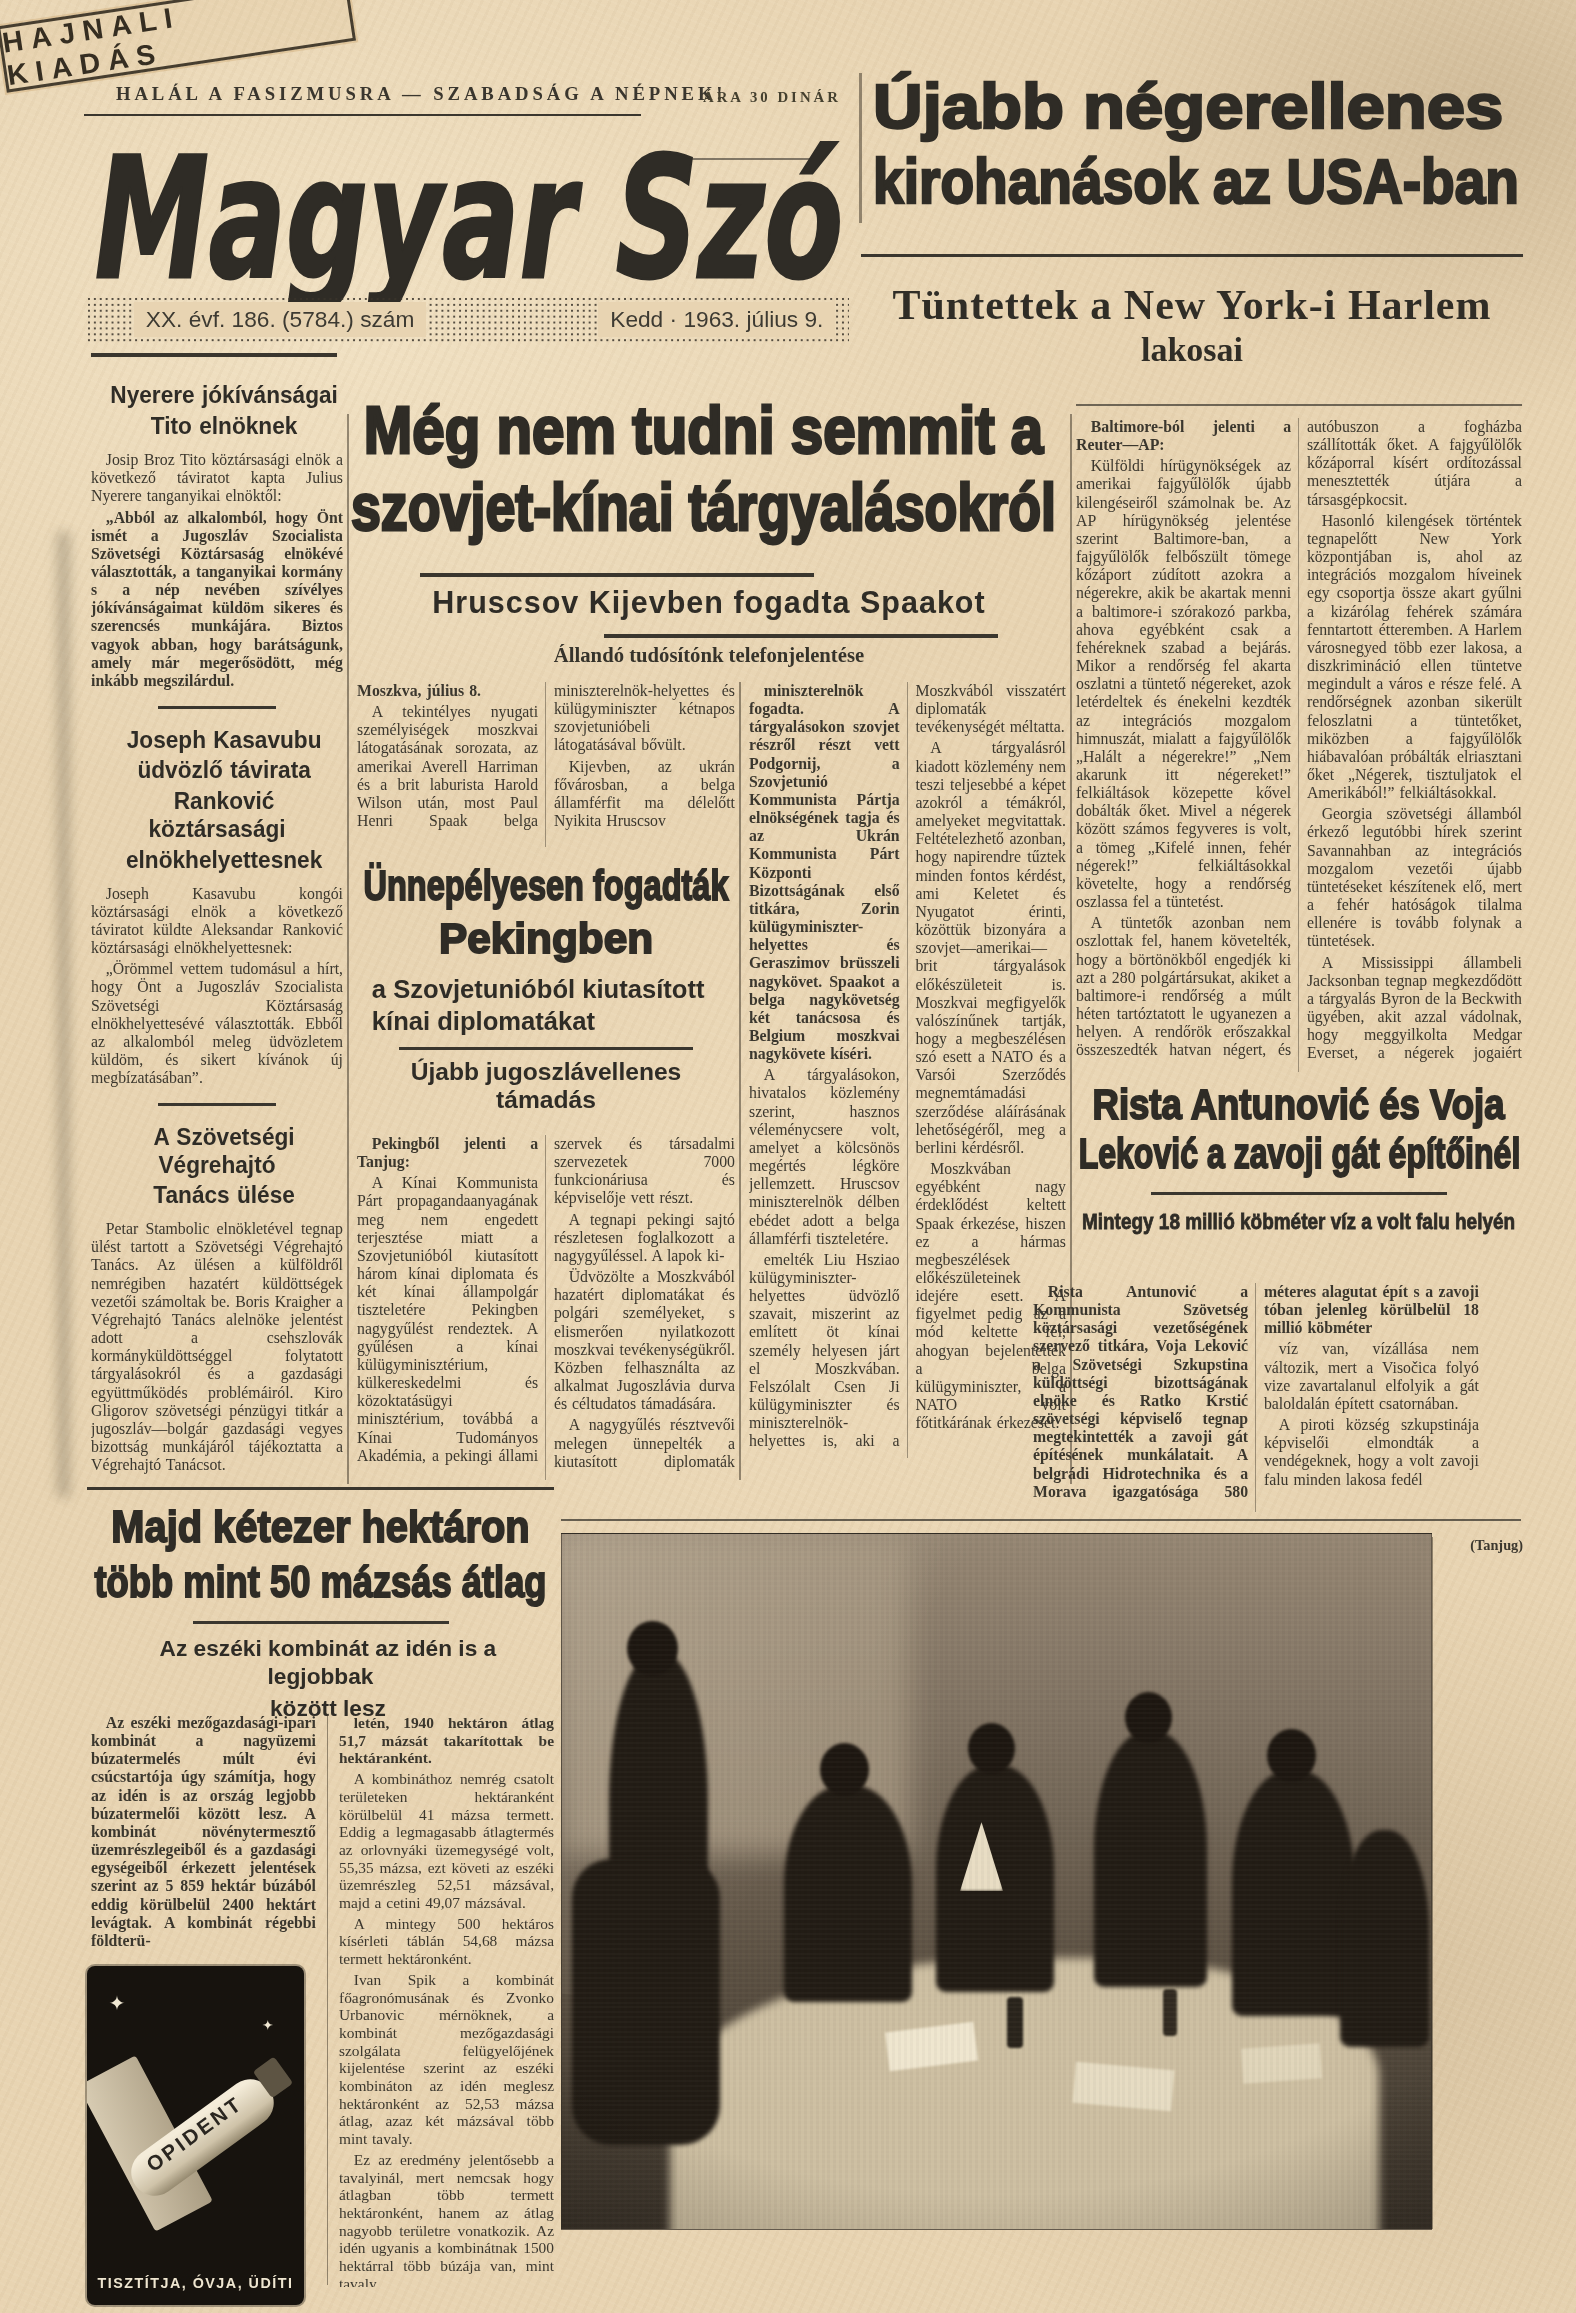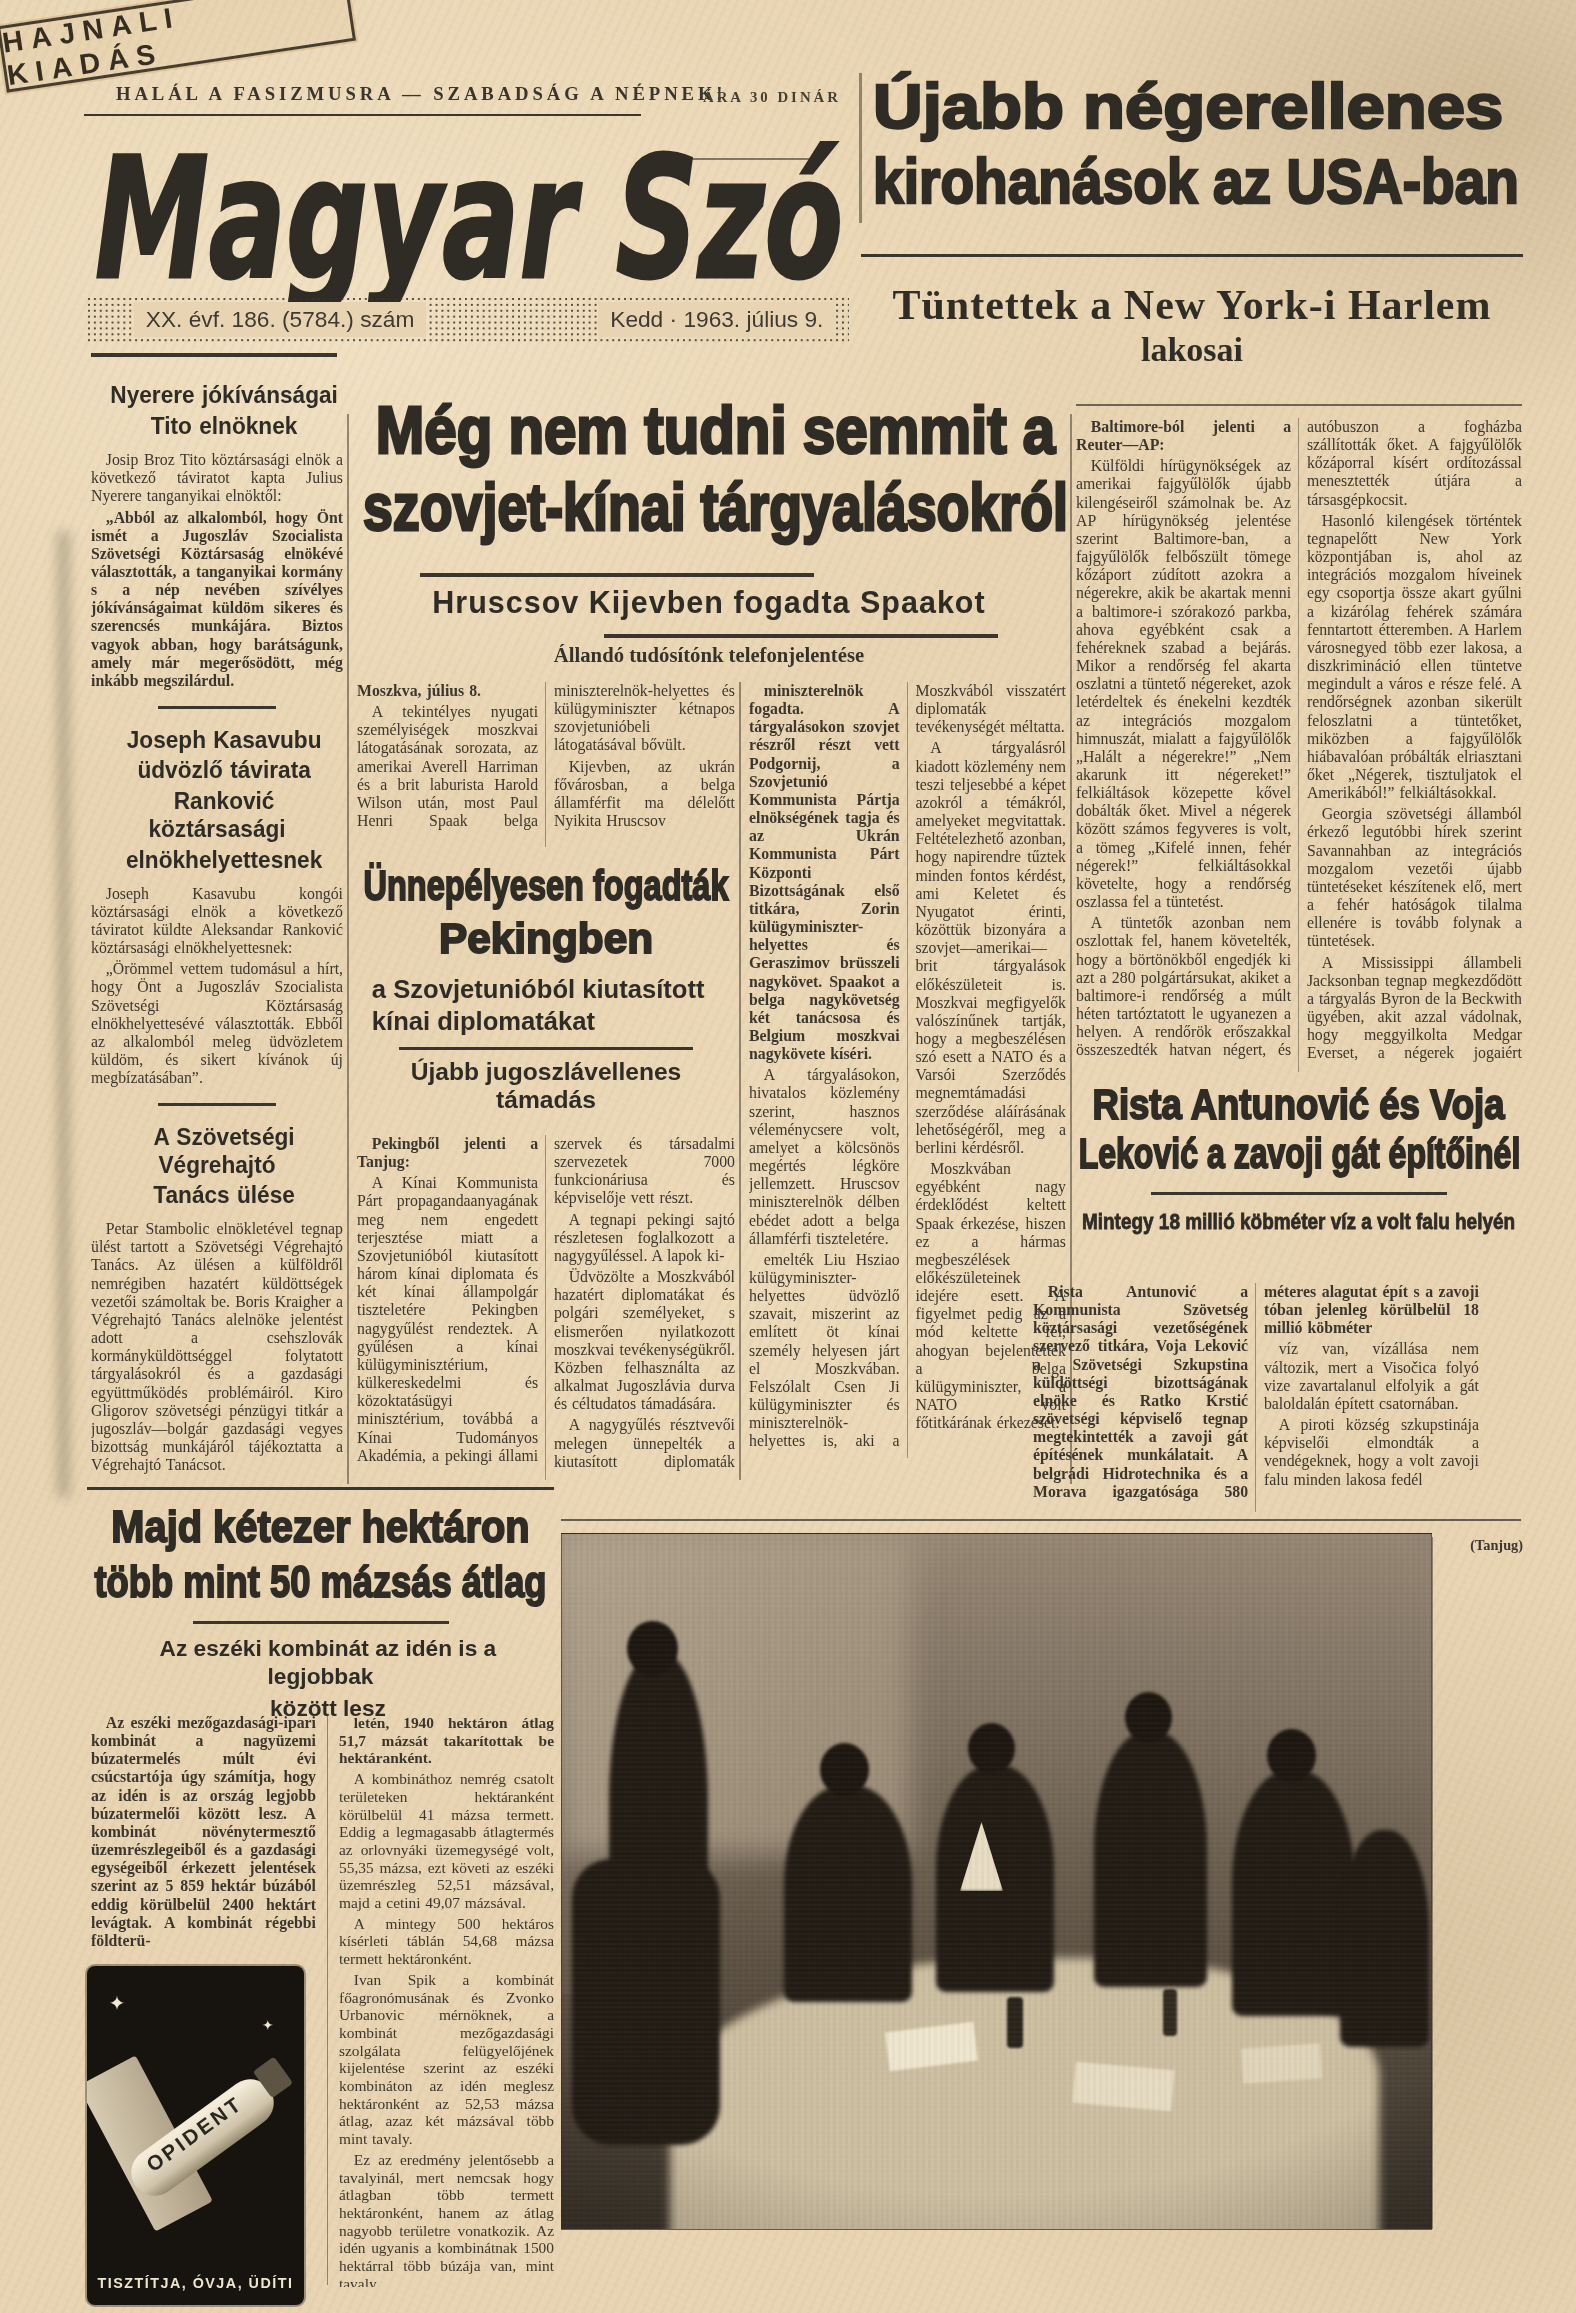--- a/index.html
+++ b/index.html
@@ -157,21 +157,21 @@
         <p>A Szövetségi Végrehajtó</p>
         <p>Tanács ülése</p>
       </div>
     <p>Petar Stambolic elnökletével tegnap ülést tartott a Szövetségi Végrehajtó Tanács. Az ülésen a külföldről nemrégiben hazatért küldöttségek vezetői számoltak be. Boris Kraigher a Végrehajtó Tanács alelnöke jelentést adott a csehszlovák kormányküldöttséggel folytatott tárgyalásokról és a gazdasági együttműködés problémáiról. Kiro Gligorov szövetségi pénzügyi titkár a jugoszláv—bolgár gazdasági vegyes bizottság munkájáról tájékoztatta a Végrehajtó Tanácsot.</p>
 
   </div>
 
   <div class="vrule" style="left:347px;top:414px;height:1070px;"></div>
   <div class="vrule" style="left:1070px;top:414px;height:1070px;"></div>
 
-  <div class="abs" style="left:361px;top:390px;">
+  <div class="abs" style="left:349px;top:390px;">
     <svg width="709" height="79" viewBox="0 0 720 80">
       <text x="15" y="64" font-size="68" textLength="690" lengthAdjust="spacingAndGlyphs" stroke-width="3">Még nem tudni semmit a</text>
     </svg>
     <svg width="709" height="79" viewBox="0 0 720 80">
       <text x="2" y="62" font-size="68" textLength="716" lengthAdjust="spacingAndGlyphs" stroke-width="3">szovjet-kínai tárgyalásokról</text>
     </svg>
   </div>
   <div class="mid-subhead h-sans">
     <div class="t">Hruscsov Kijevben fogadta Spaakot</div>
   </div>

